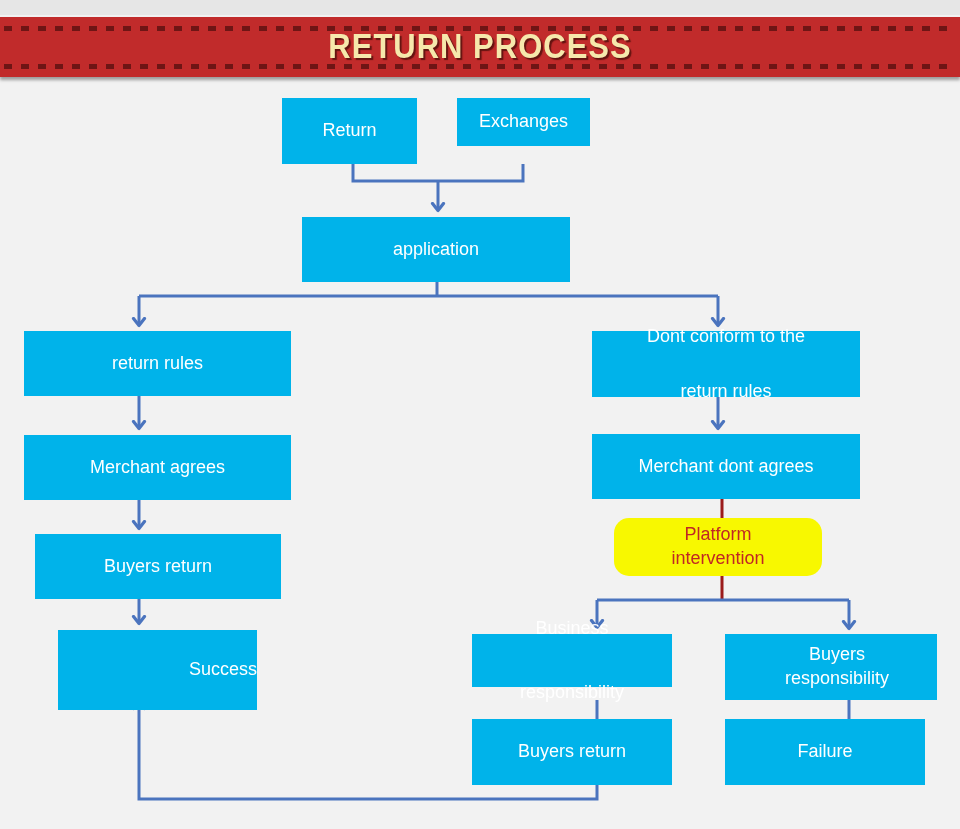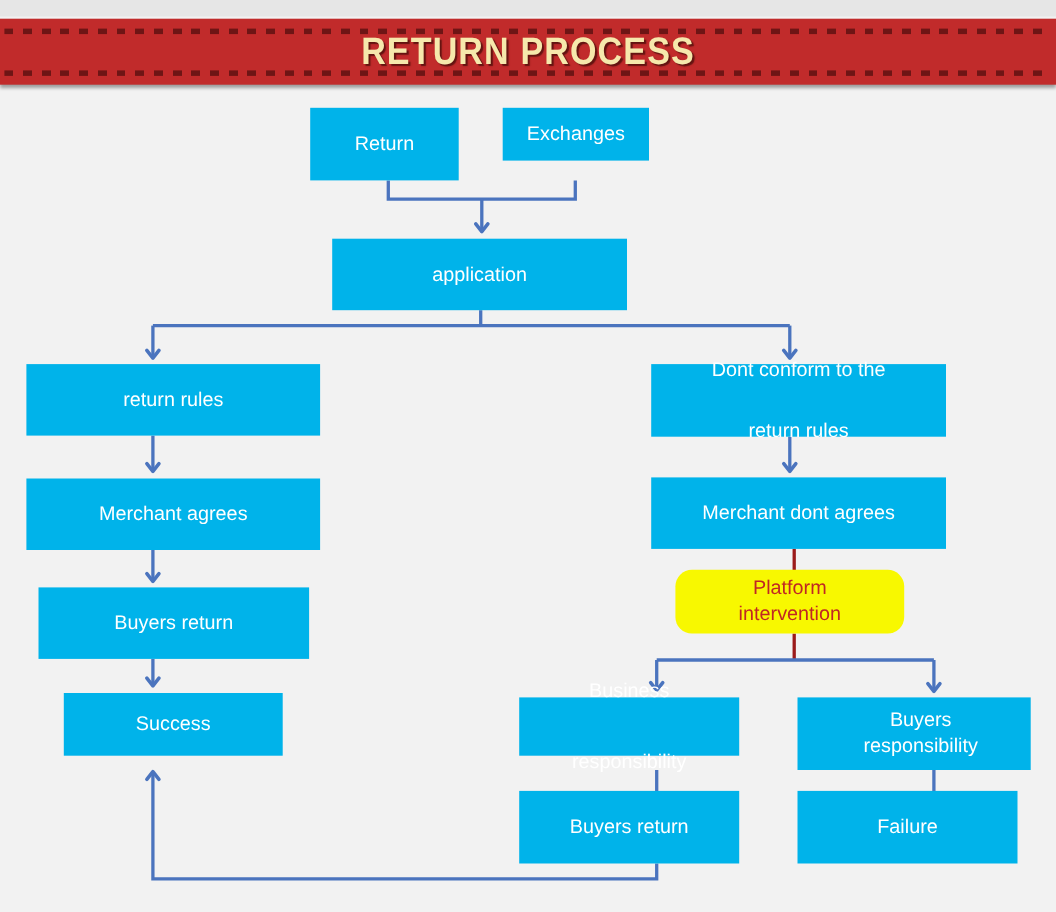--- a/index.html
+++ b/index.html
@@ -135,21 +135,21 @@
   <div class="node" style="left:24px;  top:420px; width:267px; height:65px;">
     <span>Merchant agrees</span>
 
   </div>
 
   <div class="node" style="left:35px;  top:519px; width:246px; height:65px;">
     <span>Buyers return</span>
 
   </div>
 
-  <div class="node" style="left:58px;  top:615px; width:199px; height:57px;">
+  <div class="node" style="left:58px;  top:615px; width:199px; height:80px;align-items:flex-end;">
     <span>Success</span>
 
   </div>
 
   <div class="node" style="left:592px; top:316px; width:268px; height:66px;gap:31px;">
     <span>Dont conform to the</span>
     <span>return rules</span>
   </div>
 
   <div class="node" style="left:592px; top:419px; width:268px; height:65px;">

